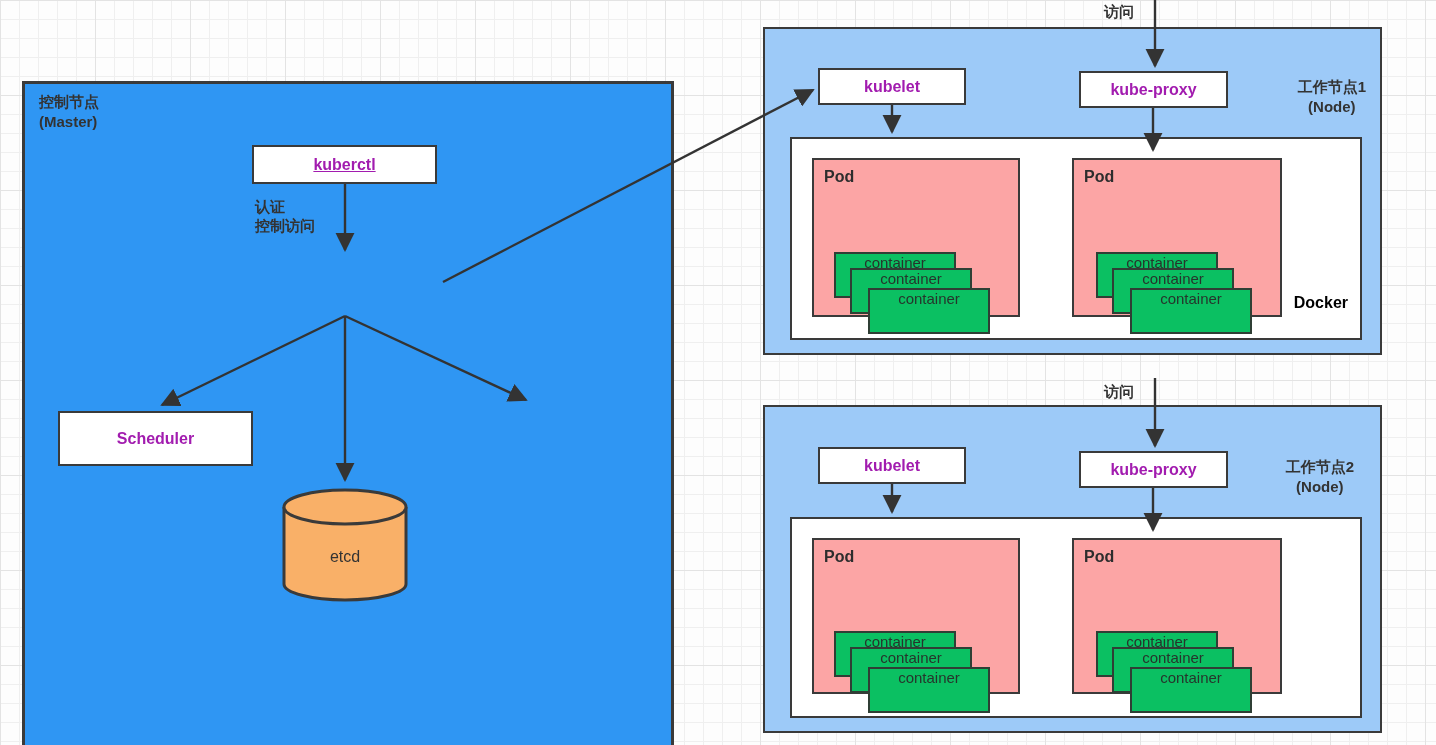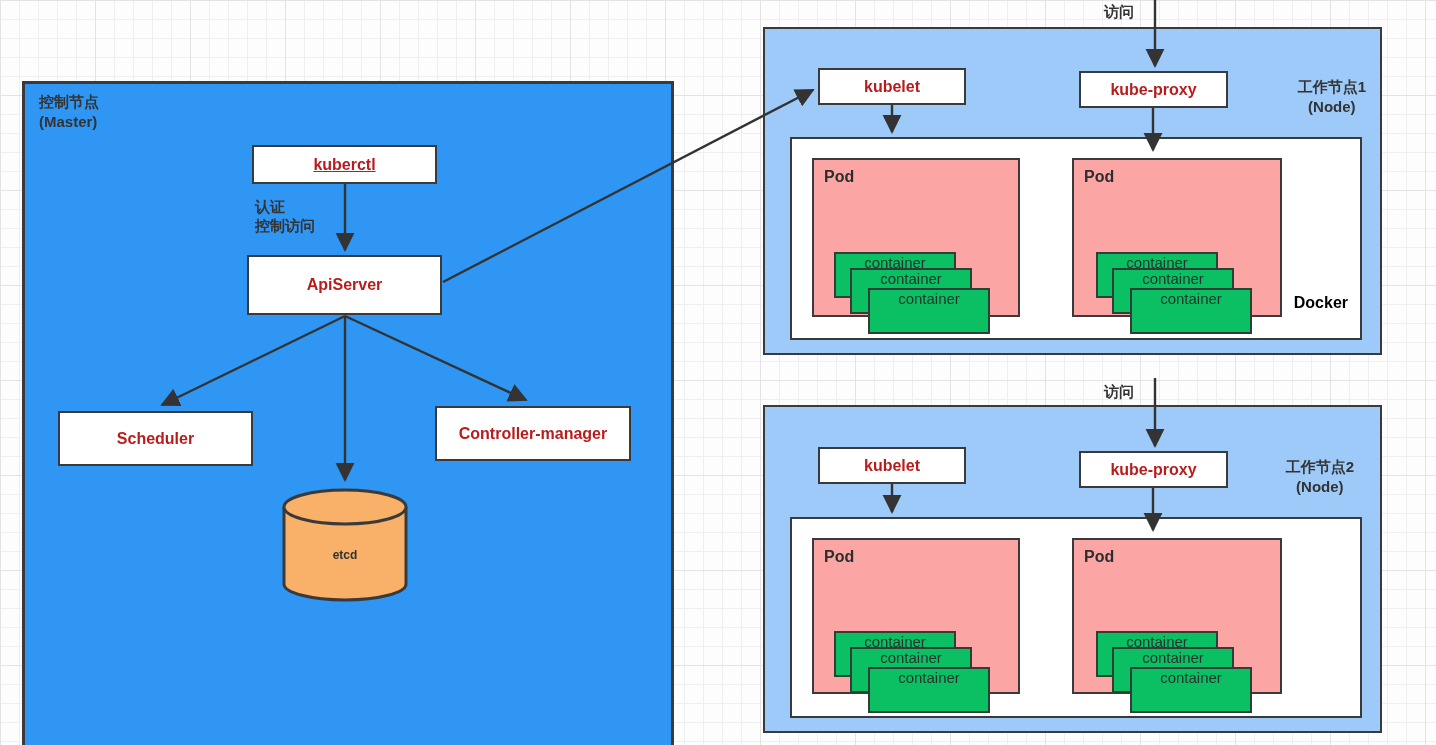--- a/index.html
+++ b/index.html
@@ -21,21 +21,21 @@
   }
   .region{position:absolute;border:3px solid #3a3a3a;box-sizing:border-box;}
   .master{left:22px;top:37px;width:652px;height:683px;background:#2f96f3;margin-top:44px;}
   .node{left:763px;width:619px;background:#9dcaf8;border-width:2px;}
   .node1{top:27px;height:328px;}
   .node2{top:405px;height:328px;}
   .whitebox{position:absolute;background:#ffffff;border:2px solid #3a3a3a;box-sizing:border-box;}
   .box{
     position:absolute;background:#ffffff;border:2px solid #3a3a3a;box-sizing:border-box;
     display:flex;align-items:center;justify-content:center;
-    font-weight:bold;font-size:16px;color:#b91c1c;
+    font-weight:bold;font-size:16px;color:#a21caf;
   }
   .region-title{
     position:absolute;font-weight:bold;font-size:15px;color:#333333;line-height:20px;
   }
   .title-right{text-align:center;margin-top:40px;}
   .pod{
     position:absolute;background:#fca5a5;border:2px solid #3a3a3a;box-sizing:border-box;
   }
   .pod-label{position:absolute;left:10px;top:8px;font-weight:bold;font-size:16px;color:#2d2d2d;}
   .cbox{
@@ -47,21 +47,21 @@
     position:absolute;right:12px;bottom:26px;font-weight:bold;font-size:16px;color:#000000;
   }
   .float-label{
     position:absolute;font-weight:bold;font-size:15px;color:#333333;z-index:6;text-align:right;
   }
   .auth-label{width:90px;text-align:left;line-height:19px;}
   #arrows{position:absolute;left:0;top:0;z-index:5;pointer-events:none;}
   .etcd-wrap{position:absolute;left:281px;top:486px;width:128px;height:118px;}
   .etcd-text{
     position:absolute;left:0;top:62px;width:128px;text-align:center;
-    font-weight:bold;font-size:12px;color:#333333;
+    font-weight:normal;font-size:16px;color:#333333;
   }
 </style>
 </head>
 <body>
 
 <div id="canvas">
 
   <div class="region master">
     <div class="region-title" style="left:14px;top:8px;">
       <div>控制节点</div>
@@ -71,31 +71,25 @@
 
   <div class="box" style="left:252px;top:145px;width:185px;height:39px;text-decoration:underline;">
     <span>kuberctl</span>
   </div>
 
   <div class="float-label auth-label" style="left:255px;top:197px;">
     <div>认证</div>
     <div>控制访问</div>
   </div>
 
-  <div class="box" style="left:247px;top:255px;width:195px;height:60px;">
-    <span>ApiServer</span>
-  </div>
 
   <div class="box" style="left:52px;top:411px;width:195px;height:55px;margin-left:6px;">
     <span>Scheduler</span>
   </div>
 
-  <div class="box" style="left:435px;top:406px;width:196px;height:55px;">
-    <span>Controller-manager</span>
-  </div>
 
   <div class="etcd-wrap">
     <svg width="128" height="118" viewBox="0 0 128 118">
       <path d="M3,21 v77 a61,16 0 0 0 122,0 v-77" fill="#f9b068" stroke="#3a3a3a" stroke-width="3"></path>
       <ellipse cx="64" cy="21" rx="61" ry="17" fill="#f9b068" stroke="#3a3a3a" stroke-width="3"></ellipse>
     </svg>
     <div class="etcd-text">etcd</div>
   </div>
 
   <div class="region node node1">

